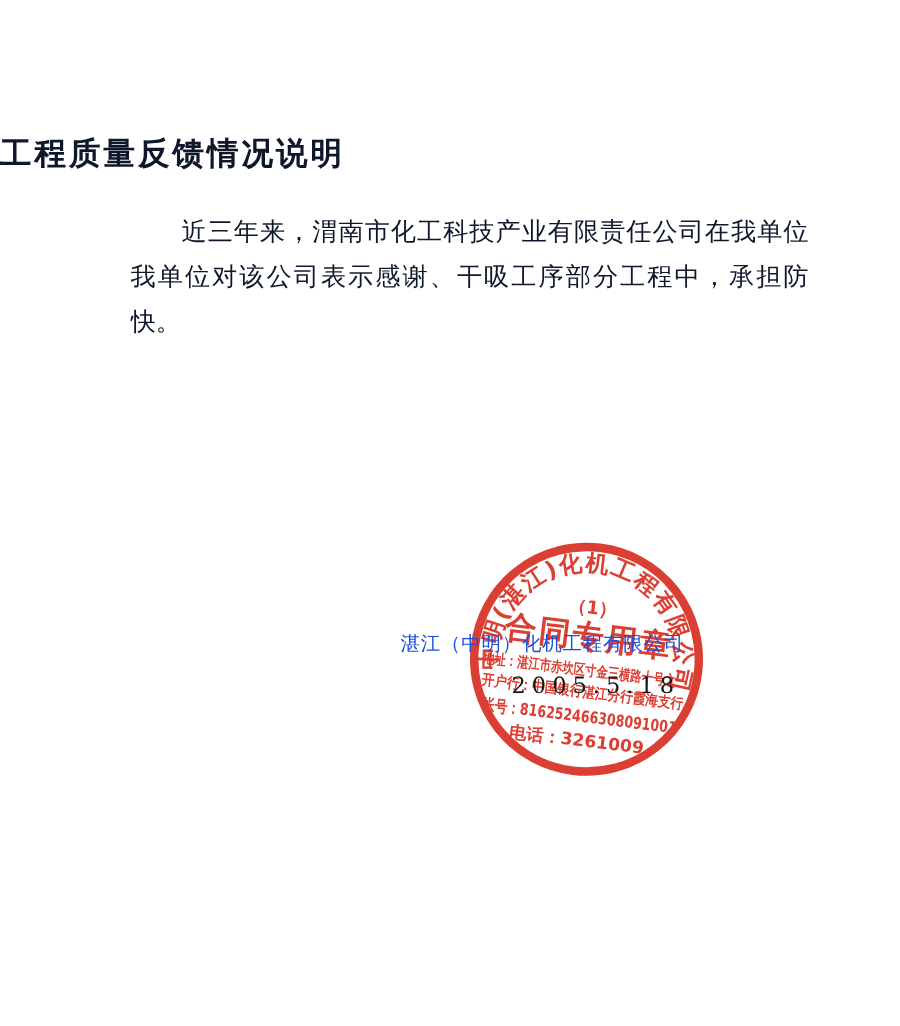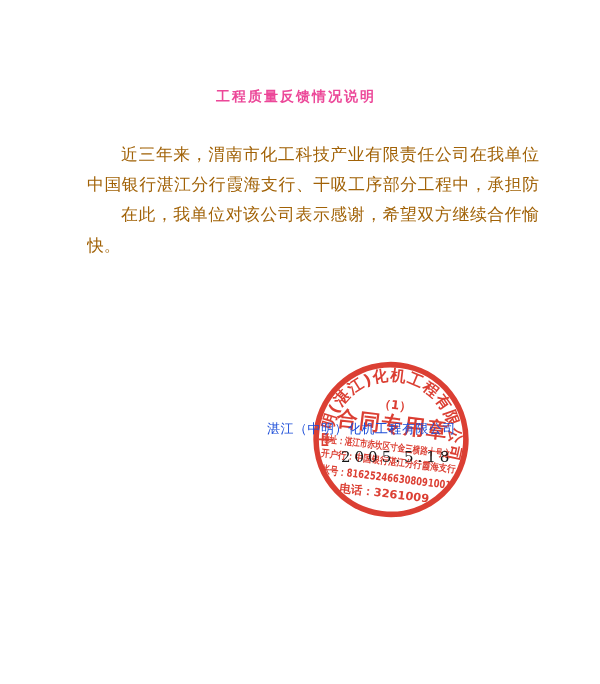--- a/index.html
+++ b/index.html
@@ -8,32 +8,32 @@
     width:600px;height:684px;
     background:#ffffff;
     overflow:hidden;
     font-family:"DejaVu Serif","Liberation Serif",serif;
     color:#161616;
   }
   .title{
     position:absolute;
     top:88px;left:0;width:592px;
     margin:0;
-    text-align:center;
+    text-align:left;
     font-family:"DejaVu Sans","Liberation Sans",sans-serif;
-    font-size:14px;
+    font-size:21px;
     font-weight:700;
     letter-spacing:2px;
-    color:#ec4899;
+    color:#0f172a;
   }
   .body-text{
     position:absolute;
     left:87px;top:139px;width:452px;
     font-size:16.8px;
-    color:#a16207;
+    color:#0f172a;
   }
   .ln{
     height:30.2px;
     line-height:30.2px;
     overflow:hidden;
     white-space:nowrap;
   }
   .ln.fill{
     text-align:justify;
     text-align-last:justify;
@@ -69,22 +69,21 @@
 </style>
 </head>
 <body>
 
 <div class="page">
 
   <h1 class="title">工程质量反馈情况说明</h1>
 
   <div class="body-text">
     <div class="ln indent fill">近三年来，渭南市化工科技产业有限责任公司在我单位</div>
-    <div class="ln fill">中国银行湛江分行霞海支行、干吸工序部分工程中，承担防</div>
-    <div class="ln indent fill">在此，我单位对该公司表示感谢，希望双方继续合作愉</div>
+    <div class="ln fill">我单位对该公司表示感谢、干吸工序部分工程中，承担防</div>
     <div class="ln">快。</div>
   </div>
 
   <div class="stamp">
     <svg width="168" height="161" viewBox="0 0 200 200">
       <g transform="rotate(7 100 100)" fill="#d92f22">
         <circle cx="100" cy="100" r="93" fill="none" stroke="#d92f22" stroke-width="7"></circle>
         <path id="sealArc" d="M 32,130 A 74,74 0 1 1 168,130" fill="none"></path>
         <text font-size="19" font-weight="bold" letter-spacing="1.5">
           <textPath href="#sealArc" startOffset="50%" text-anchor="middle">中明(湛江)化机工程有限公司</textPath>

